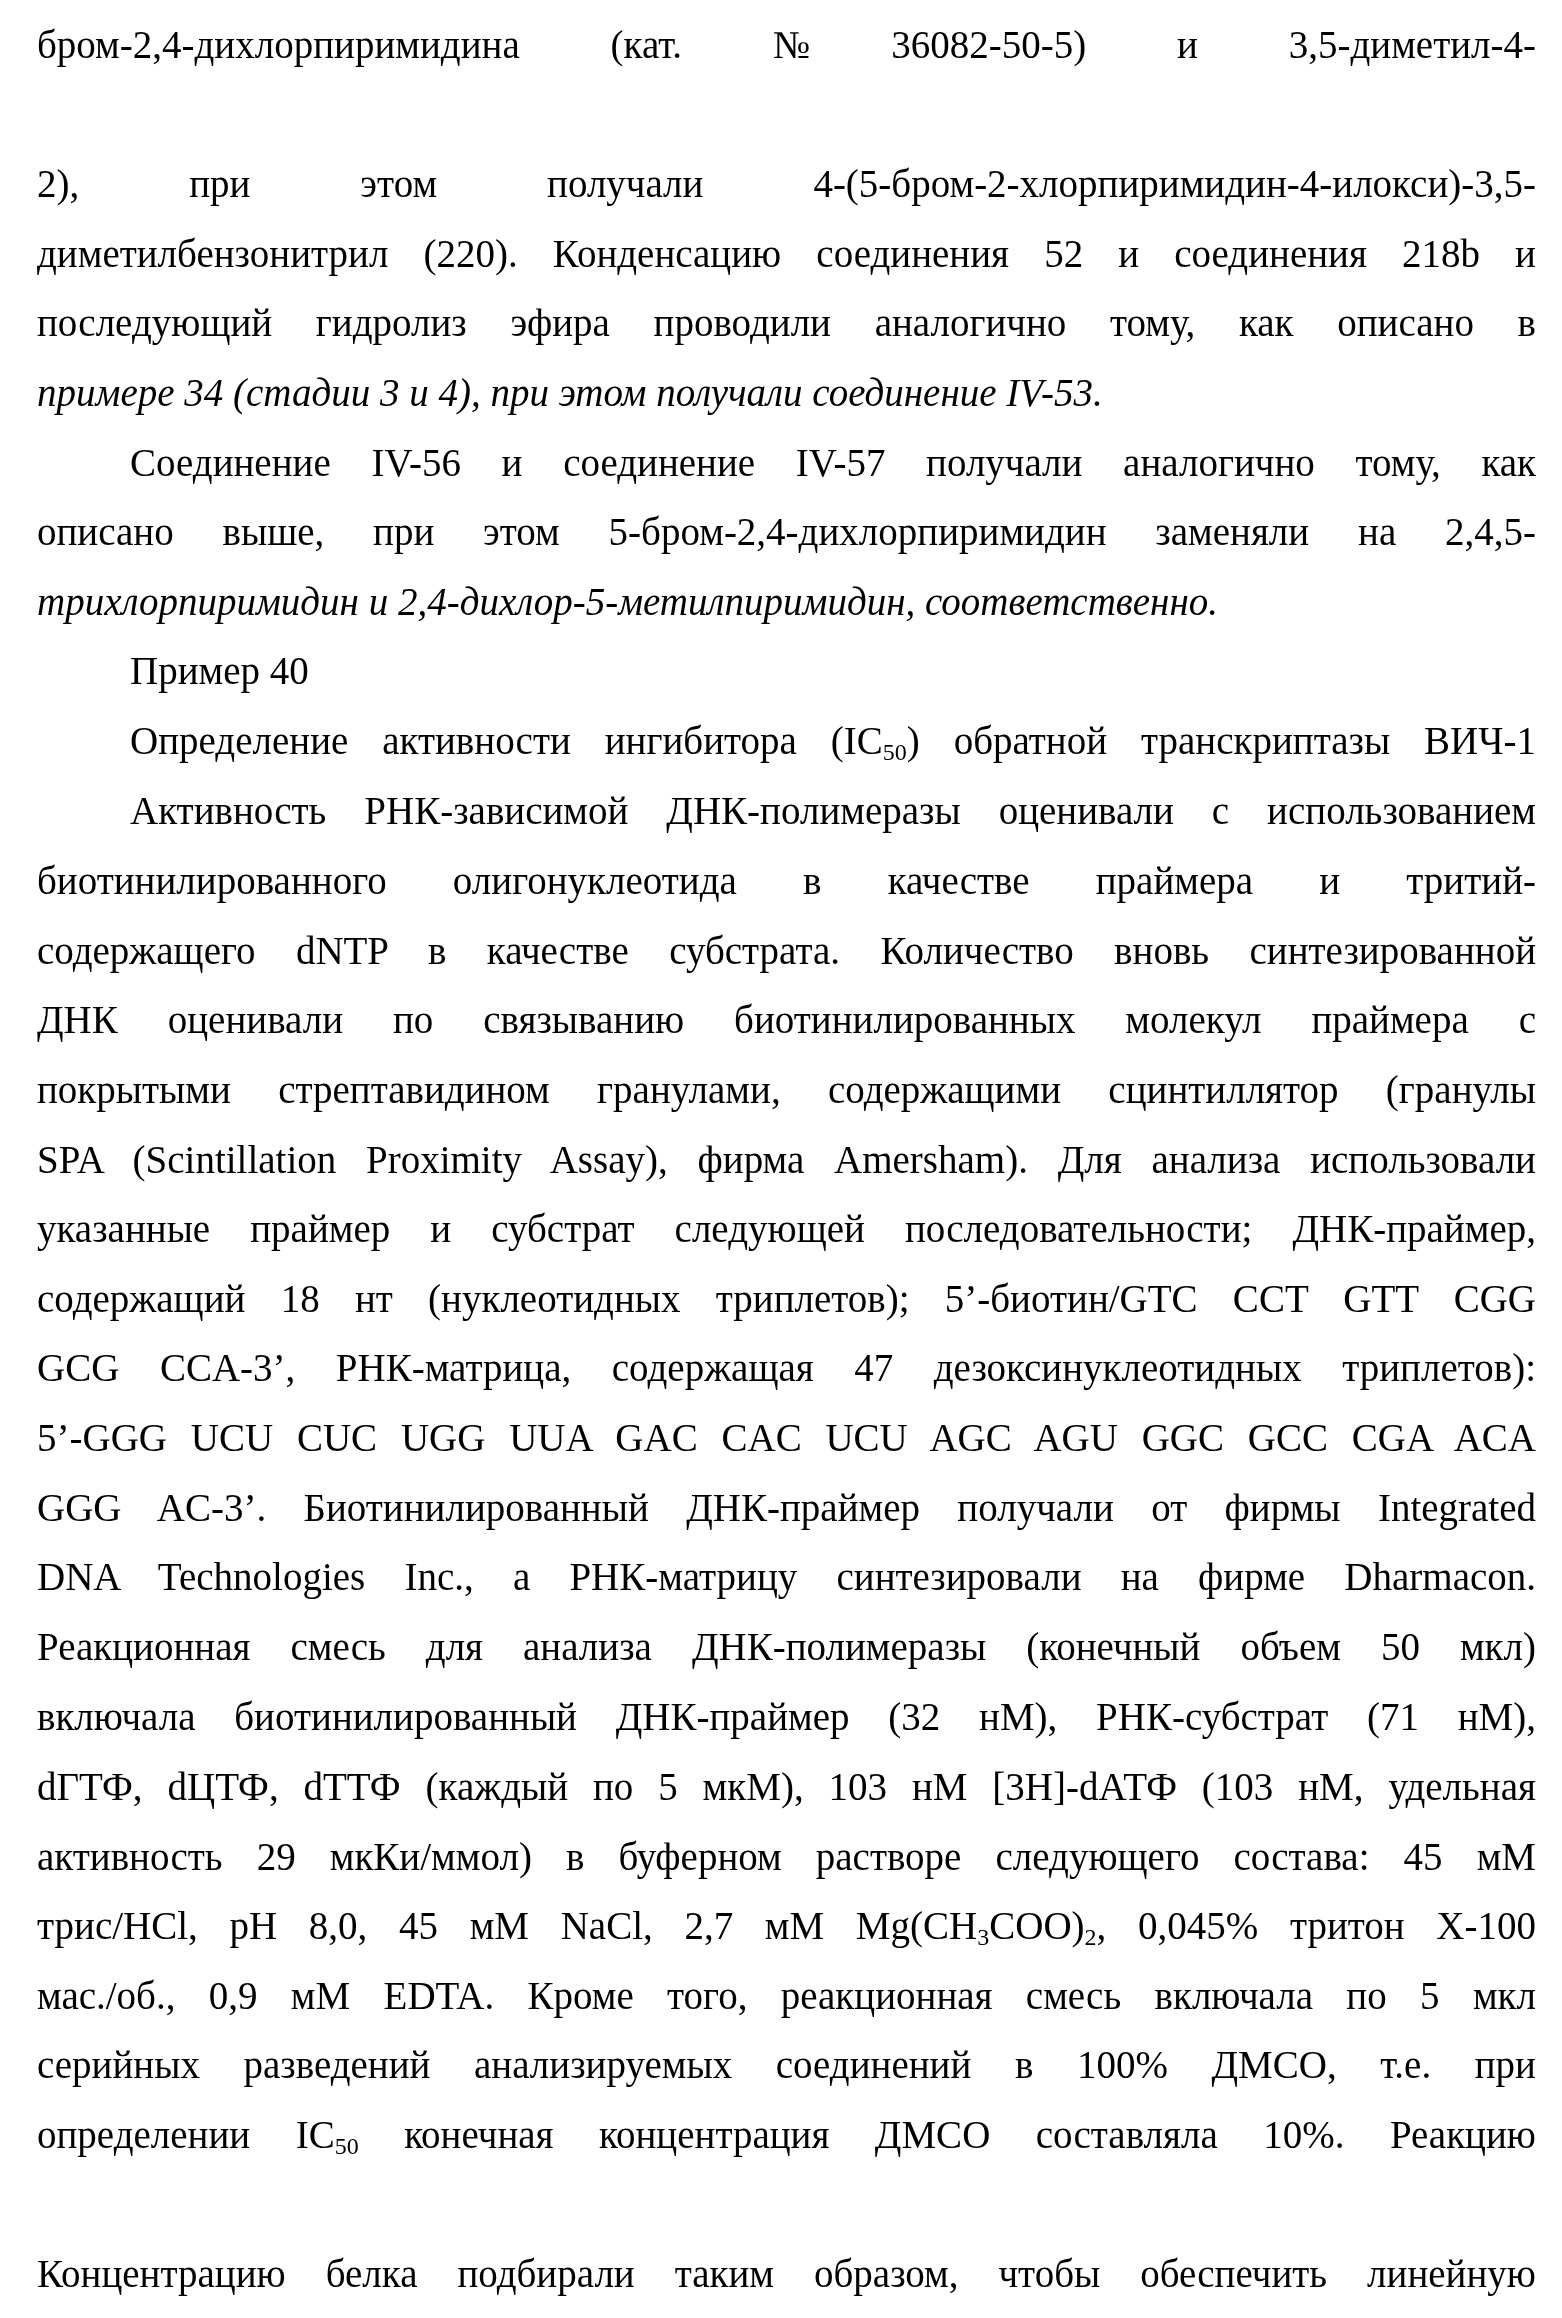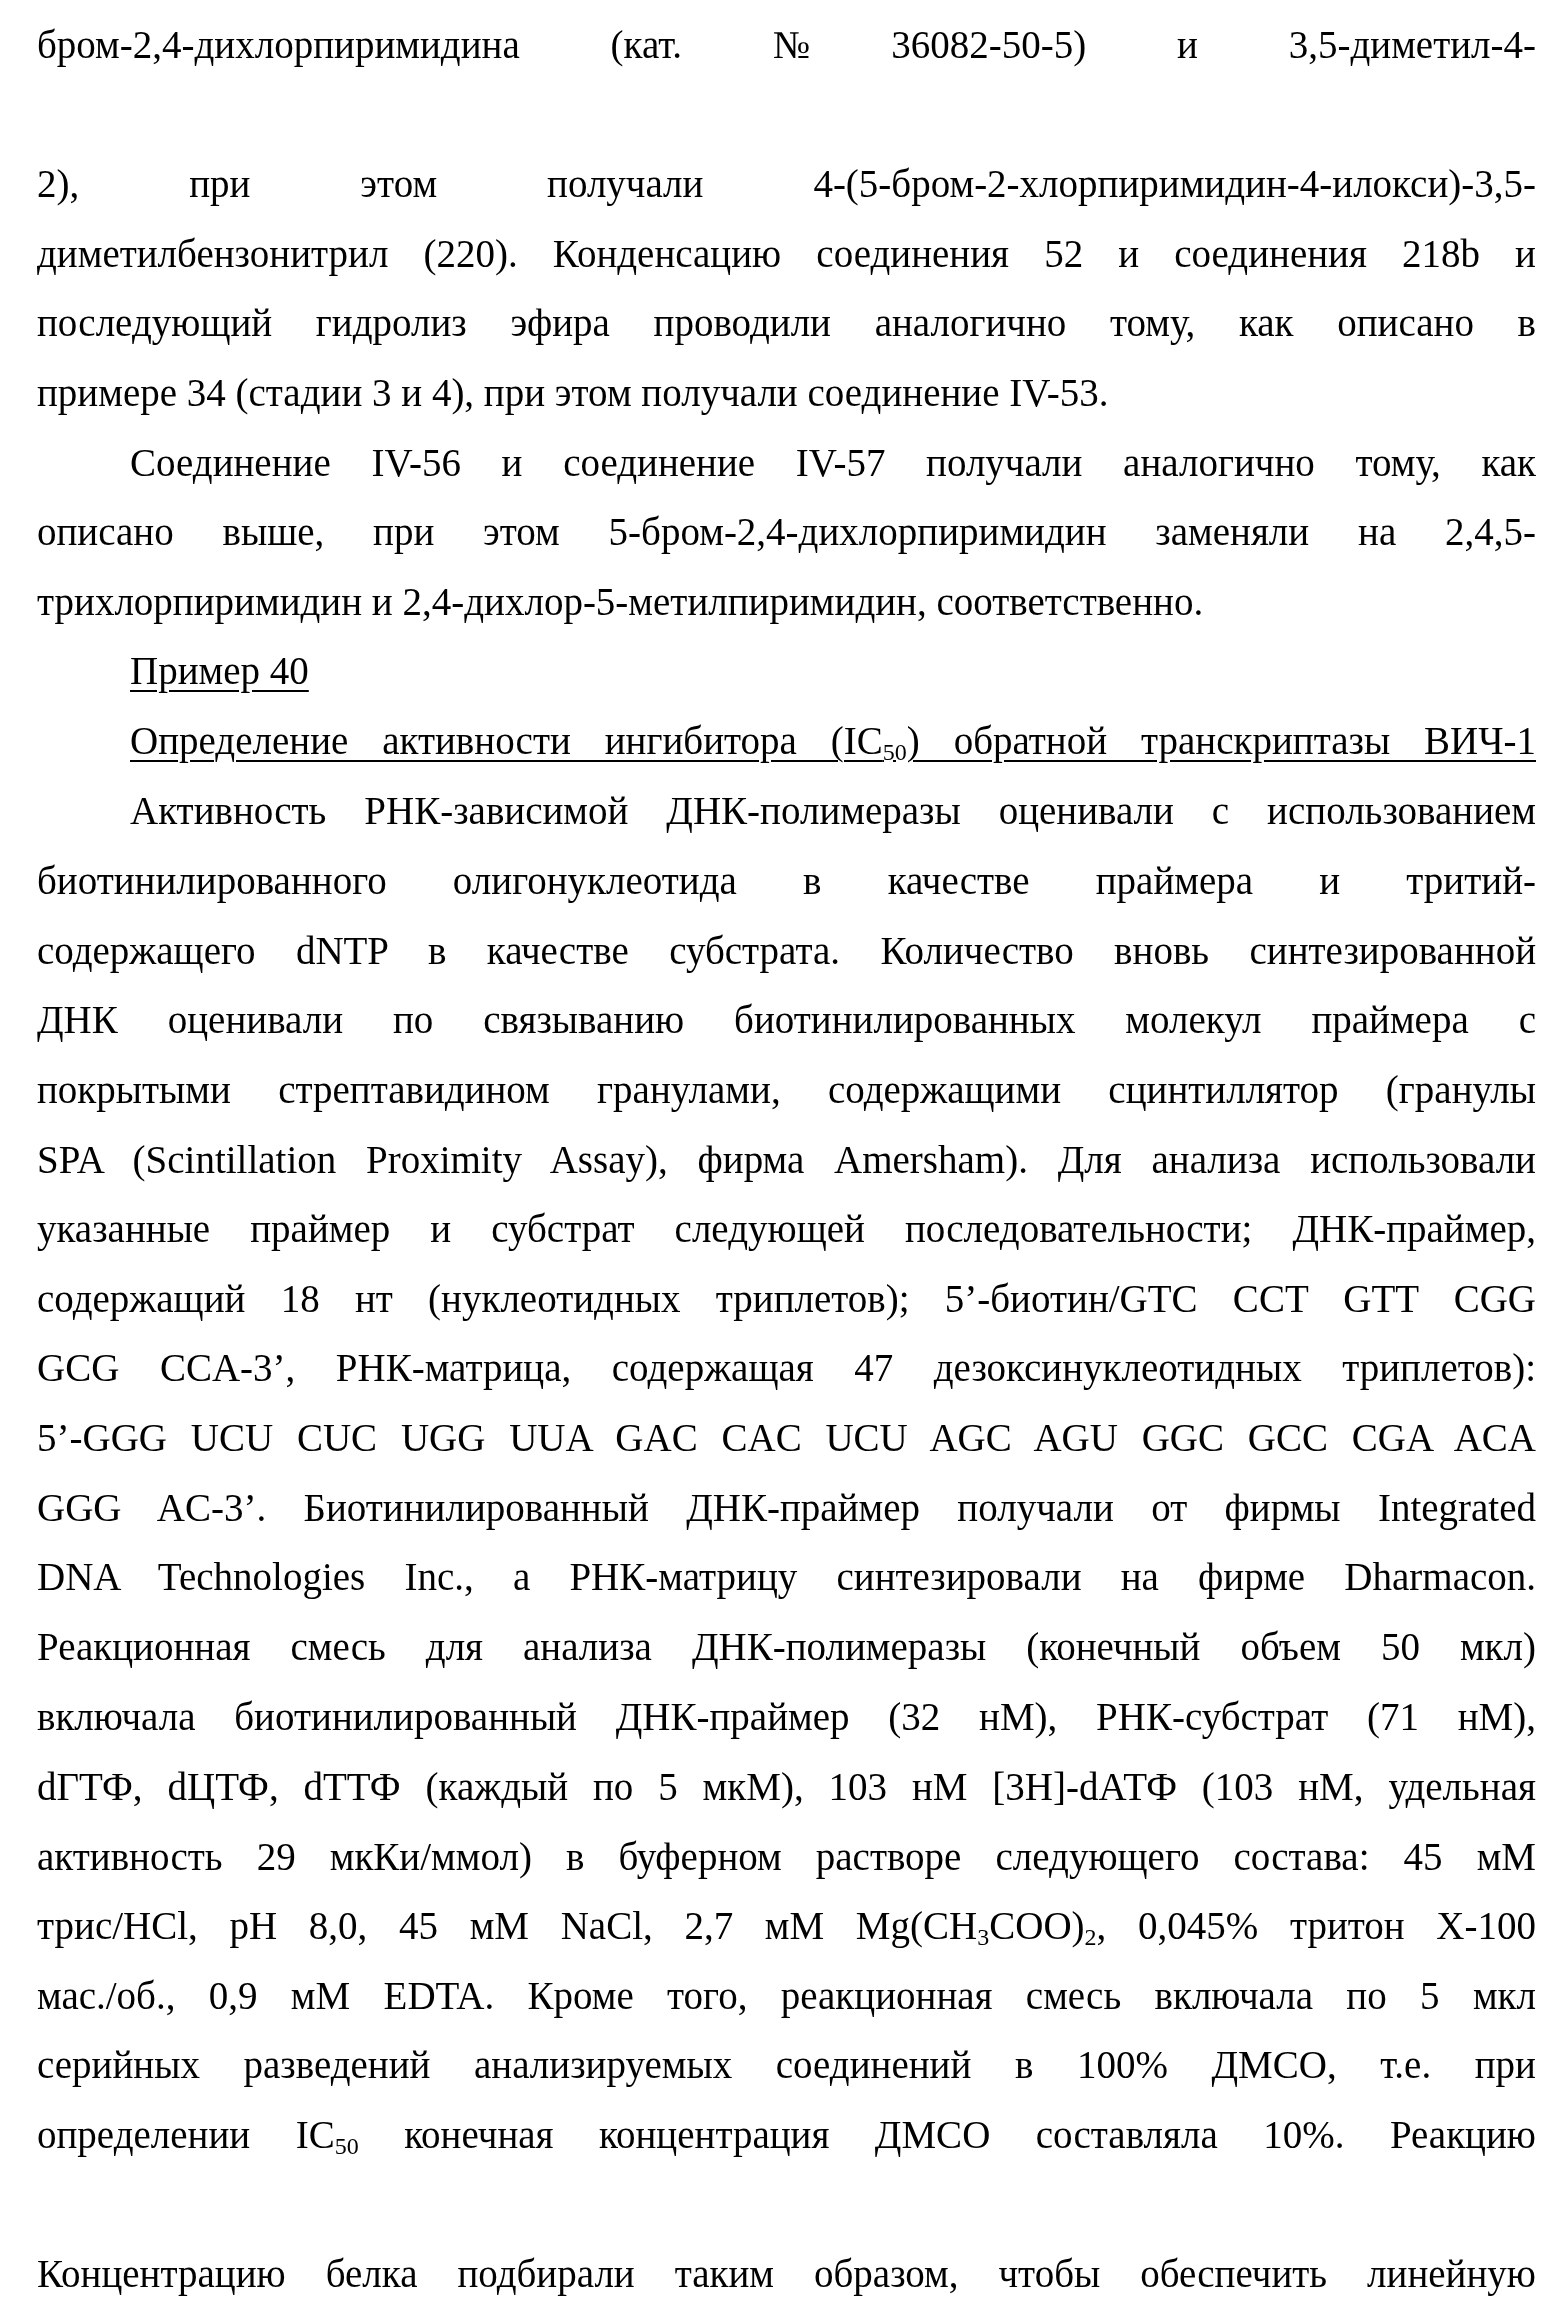--- a/index.html
+++ b/index.html
@@ -33,27 +33,27 @@
     text-align-last: justify;
     word-spacing: 0;
   }
   .line.indent {
     left: 130px;
     width: 1406px;
   }
   .line.last {
     text-align: right;
     text-align-last: left;
+    font-style: italic;
   }
   .line.heading-short {
     text-align: left;
     text-align-last: left;
   }
   .u {
-    text-decoration: underline;
     text-decoration-thickness: 2.4px;
     text-underline-offset: 6.4px;
   }
   sub {
     font-size: 24px;
     line-height: 0;
     vertical-align: -6.4px;
   }
   .seg { white-space: pre; }
 </style>

